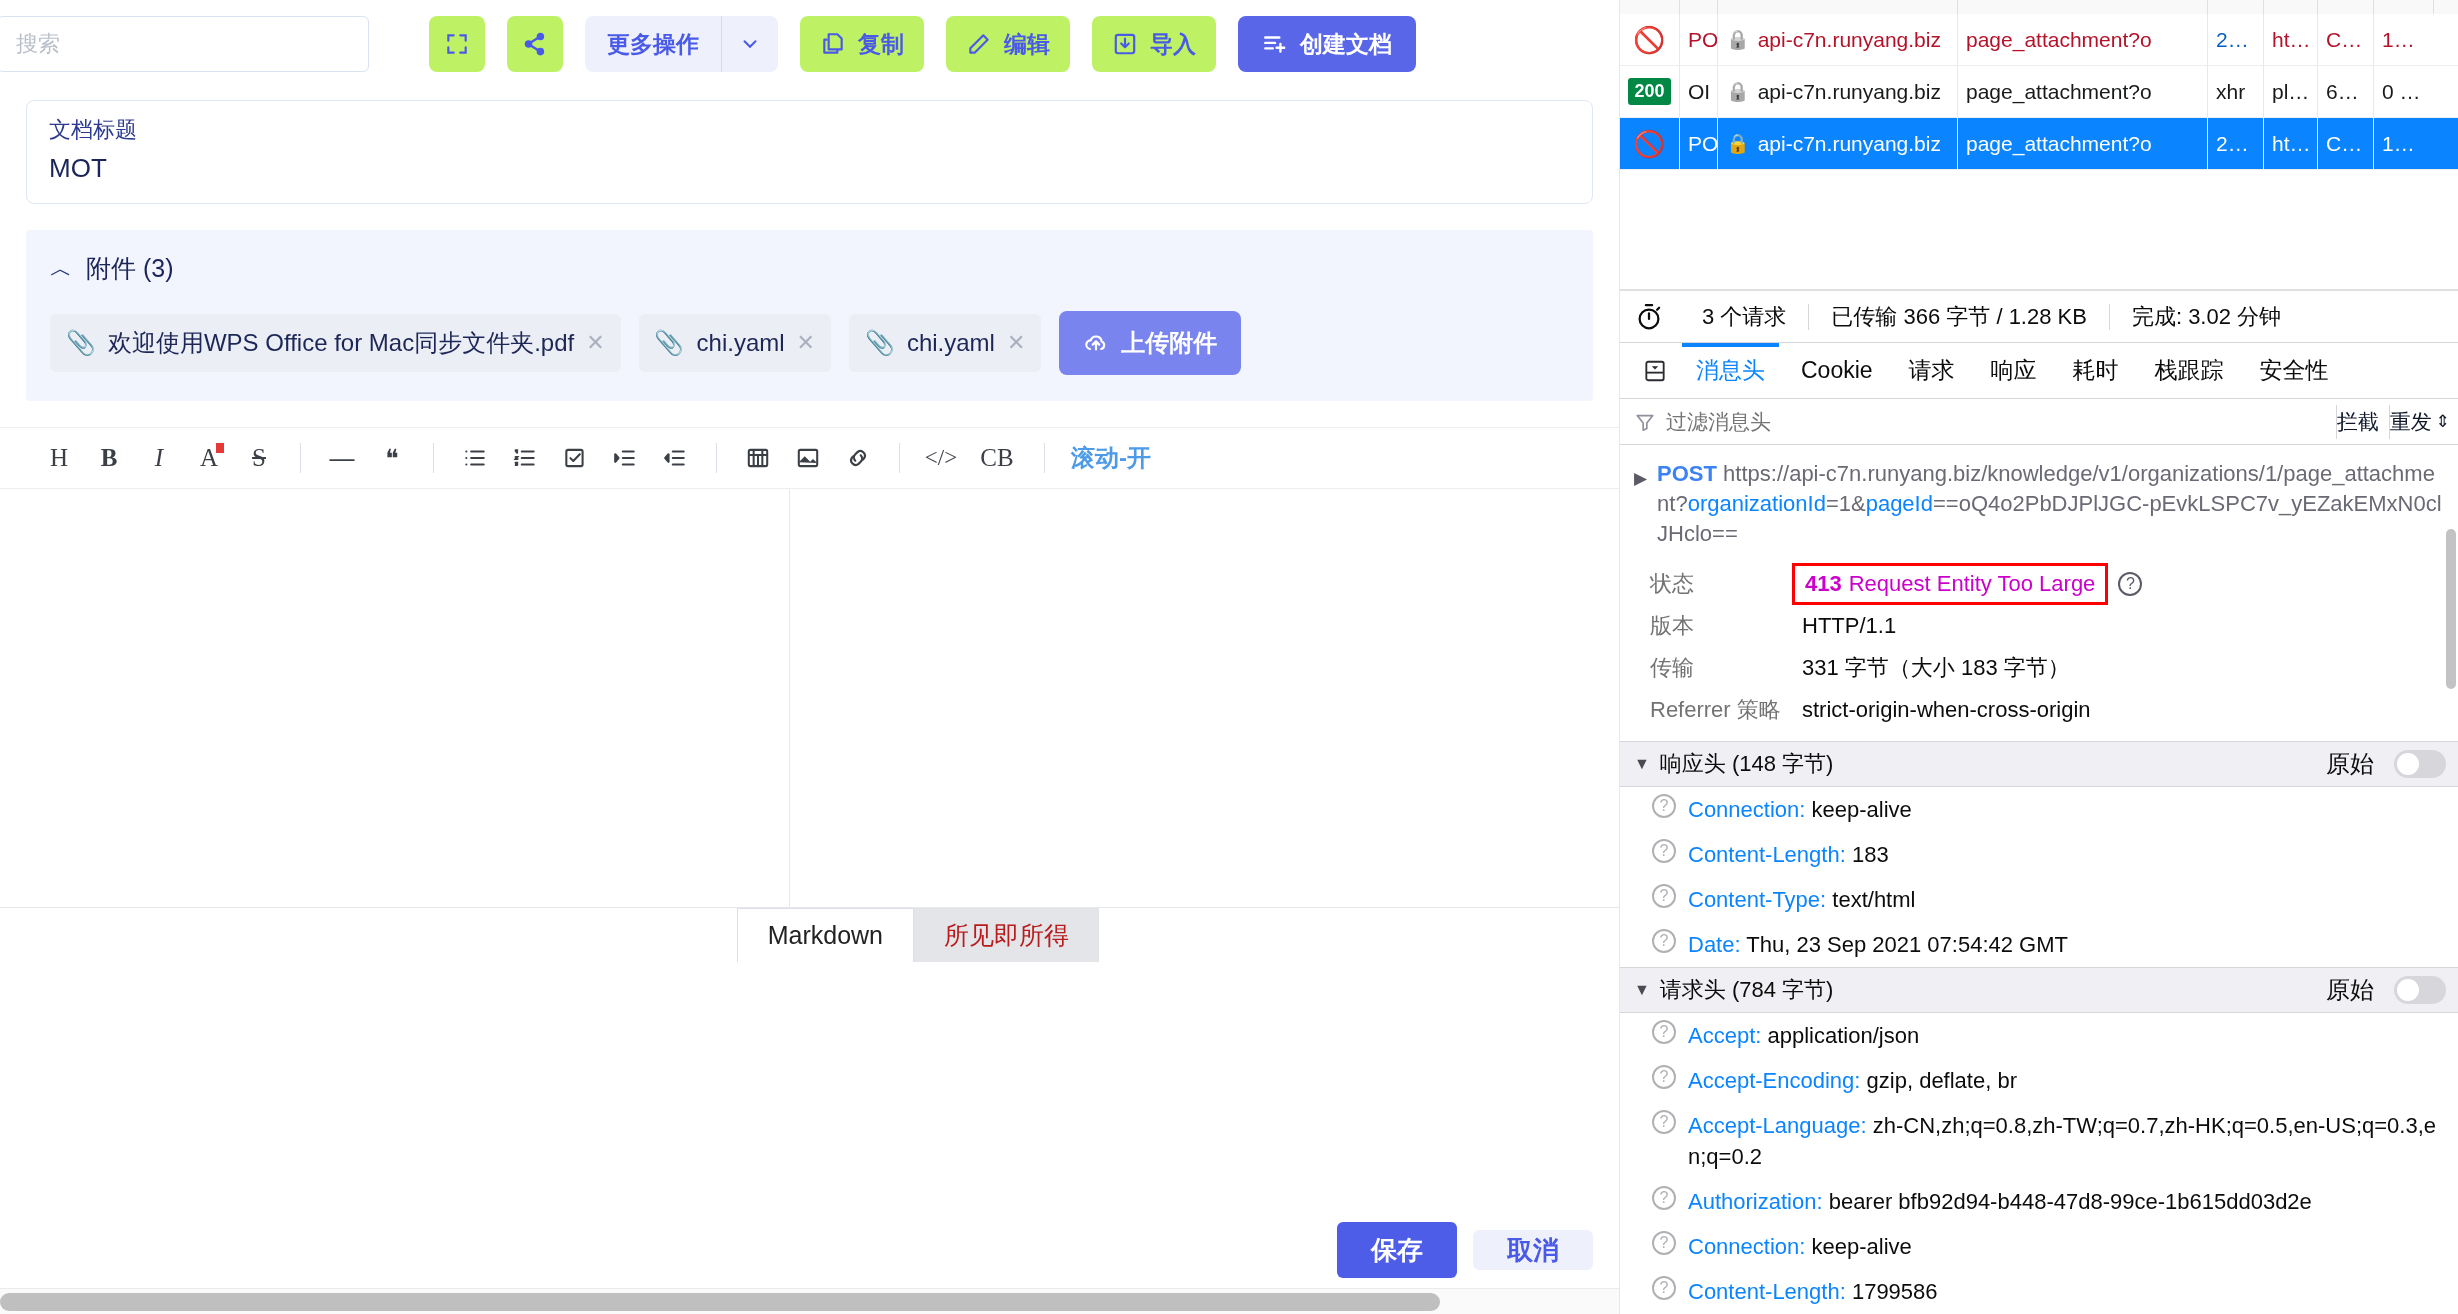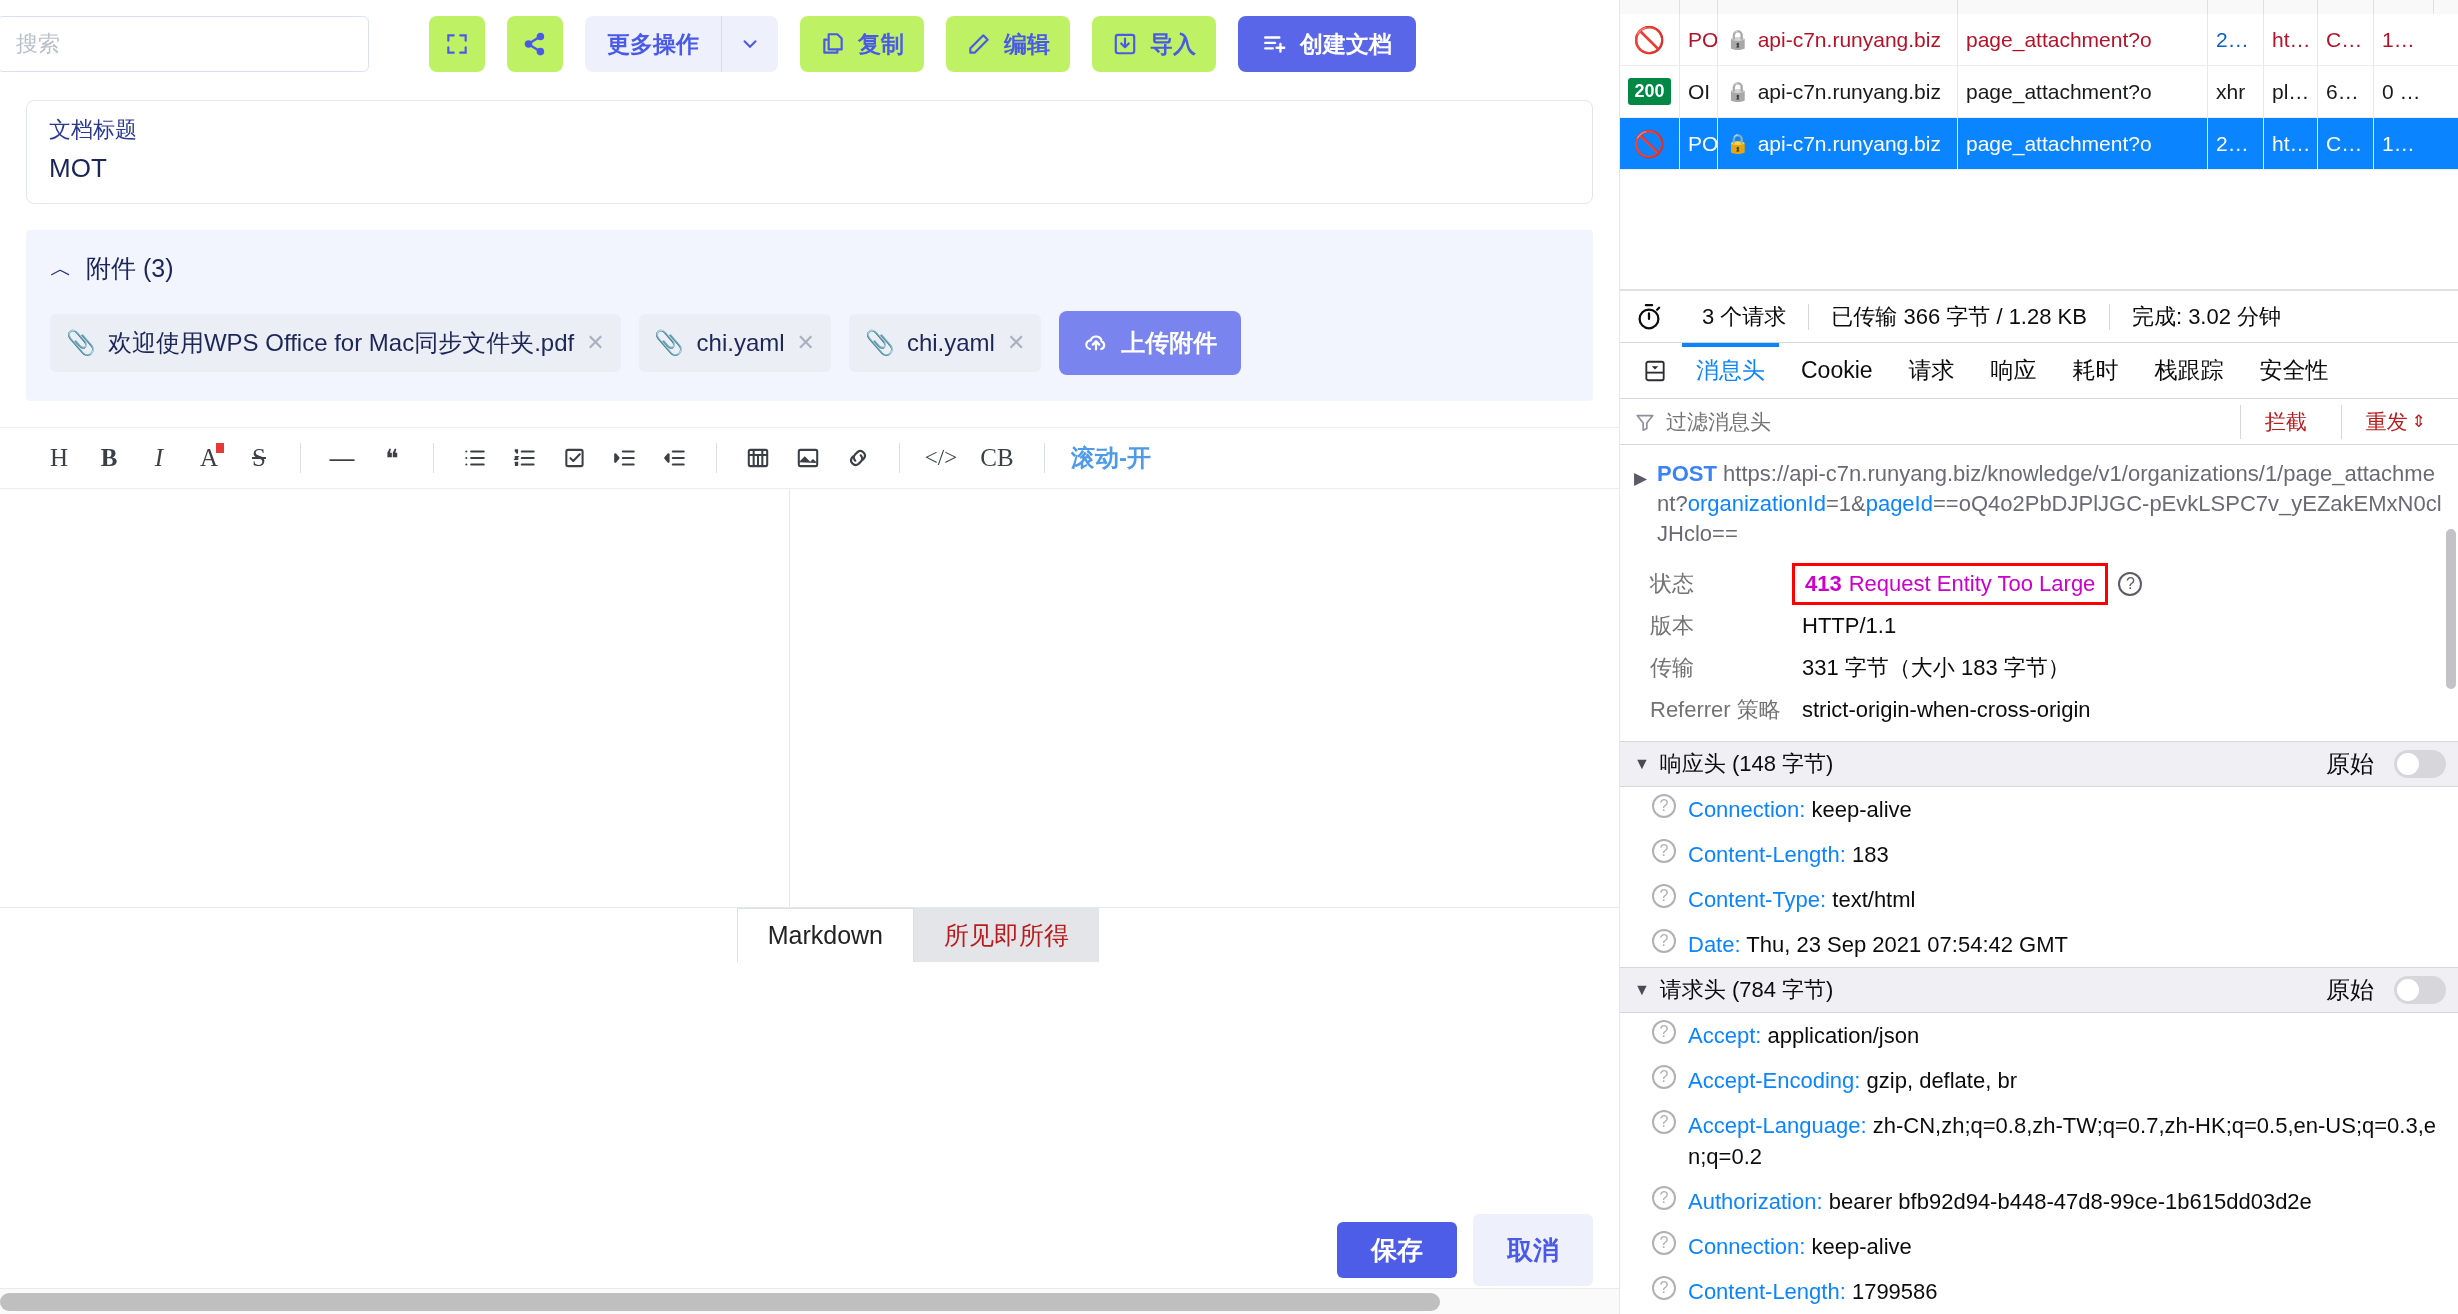--- a/index.html
+++ b/index.html
@@ -130,21 +130,21 @@
     display: flex; align-items: center; justify-content: flex-end;
     padding-right: 26px; gap: 16px; background: #fff;
   }
   .btn-save {
     background: #4e5de8; color: #fff; border: none; border-radius: 6px;
     height: 56px; padding: 0 34px; font-size: 26px; font-weight: 700;
     cursor: pointer; font-family: inherit;
   }
   .btn-cancel {
     background: #eef1fb; color: #4a5ae8; border: none; border-radius: 6px;
-    height: 72px; padding: 0 34px; font-size: 26px; font-weight: 700;
+    height: 40px; padding: 0 34px; font-size: 26px; font-weight: 700;
     cursor: pointer; font-family: inherit;
   }
   .hscrollbar-track {
     position: absolute; left: 0; right: 0; top: 1288px; height: 26px;
     background: #fafafa; border-top: 1px solid #eaeaea;
   }
   .hscrollbar-thumb {
     position: absolute; left: 0px; top: 4px; width: 1440px; height: 18px;
     background: #bfbfbf; border-radius: 9px;
   }
@@ -216,21 +216,21 @@
   .filter-row {
     display: flex; align-items: center; height: 46px;
     border-bottom: 1px solid #d7d7db; background: #fff; padding: 0 8px 0 14px;
     gap: 10px;
   }
   .filter-input {
     flex: 1; border: none; outline: none; font-size: 21px; color: #8f8f9d;
     font-family: inherit; background: transparent;
   }
   .filter-btn {
-    font-size: 21px; color: #b91c1c; padding: 0 24px; height: 34px;
+    font-size: 21px; color: #0f172a; padding: 0 0; height: 34px;
     display: flex; align-items: center; cursor: pointer;
     border-left: 1px solid #d7d7db;
   }
 
   
   .detail-body { flex: 1; overflow: hidden; position: relative; }
   .url-block {
     display: flex; padding: 14px 16px 10px 14px; gap: 10px; align-items: flex-start;
   }
   .url-caret { color: #5b5b66; font-size: 17px; margin-top: 9px; }

